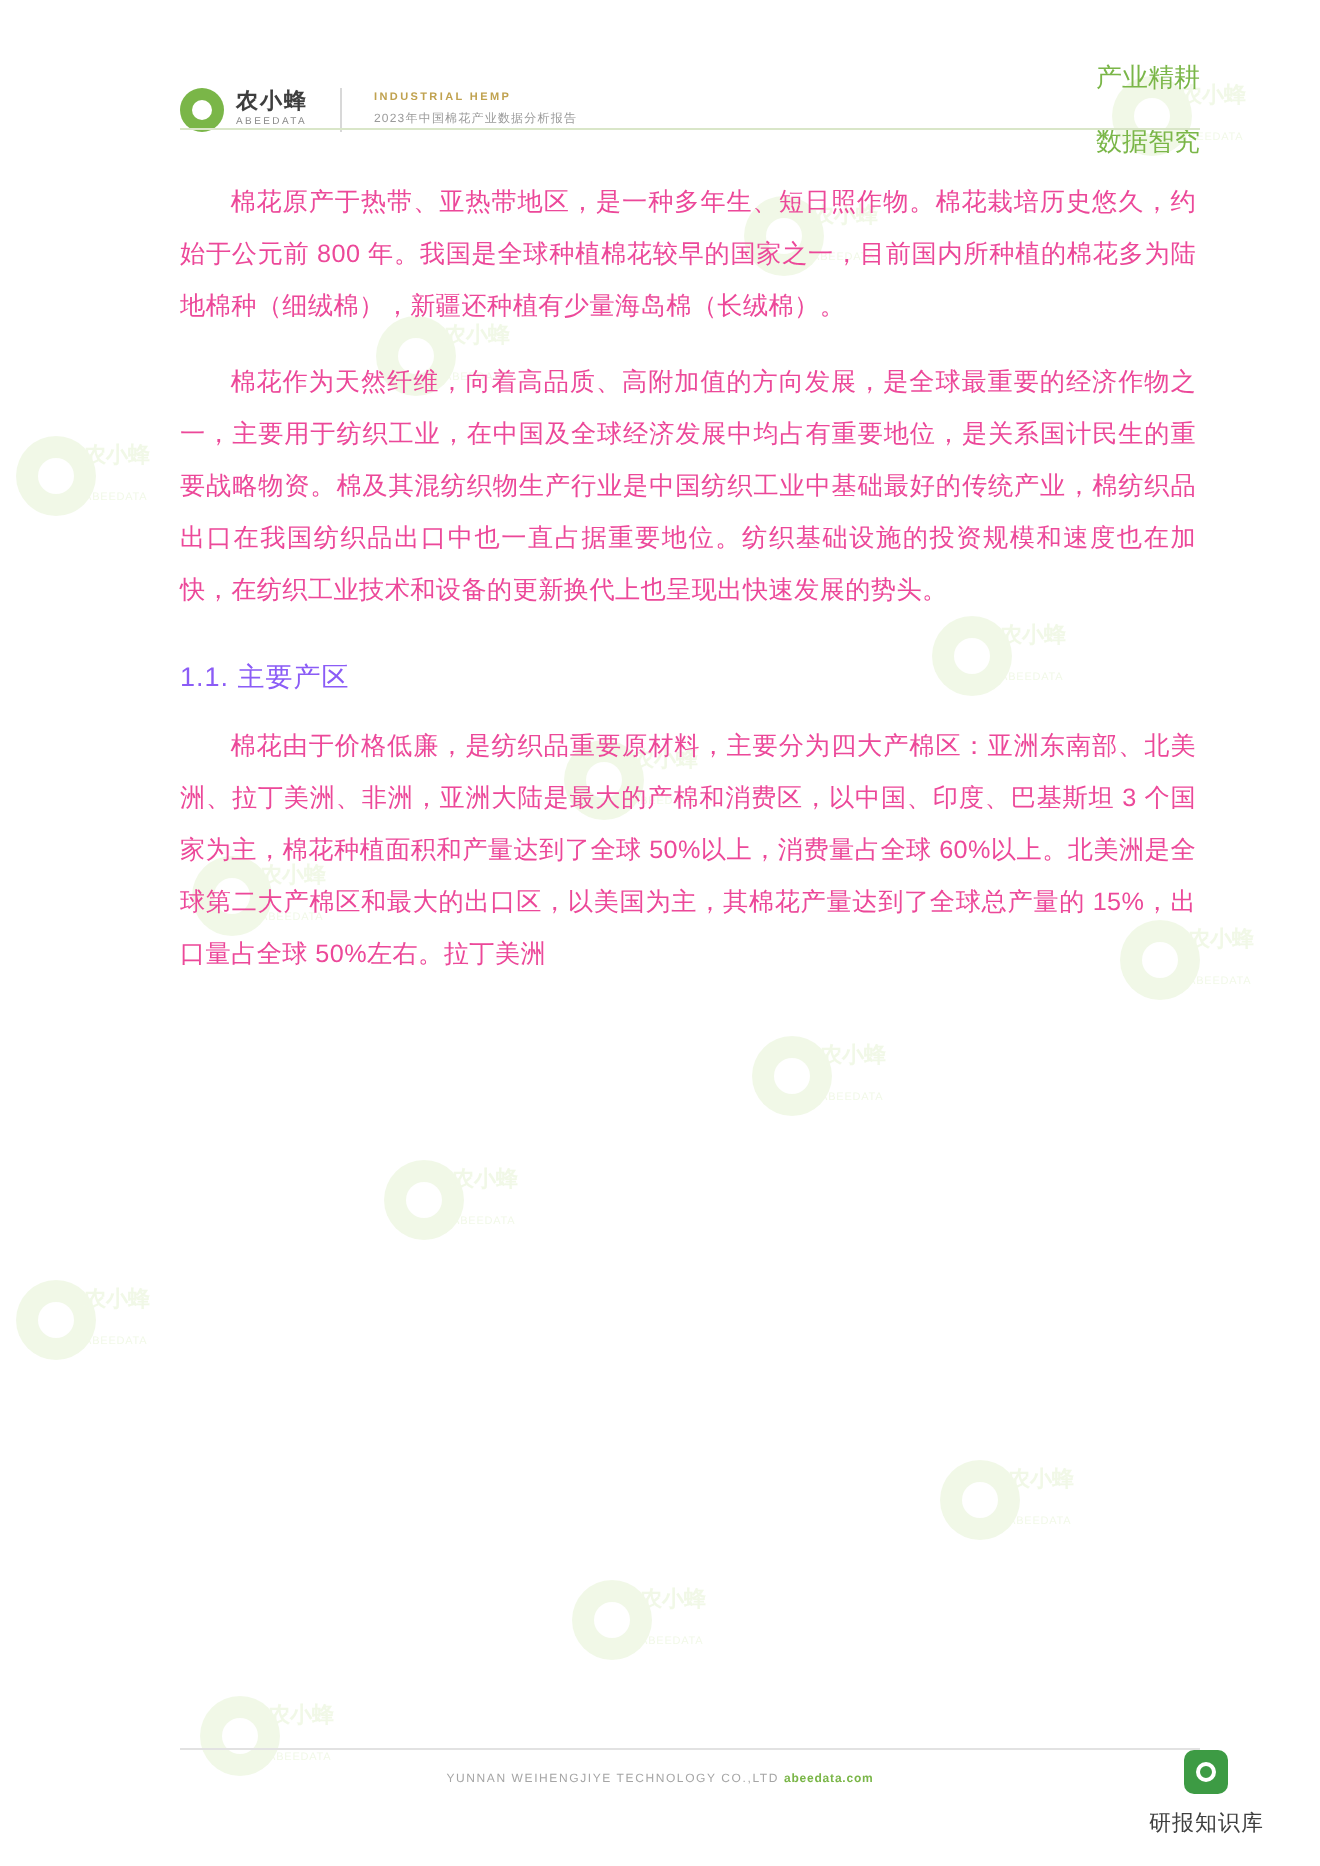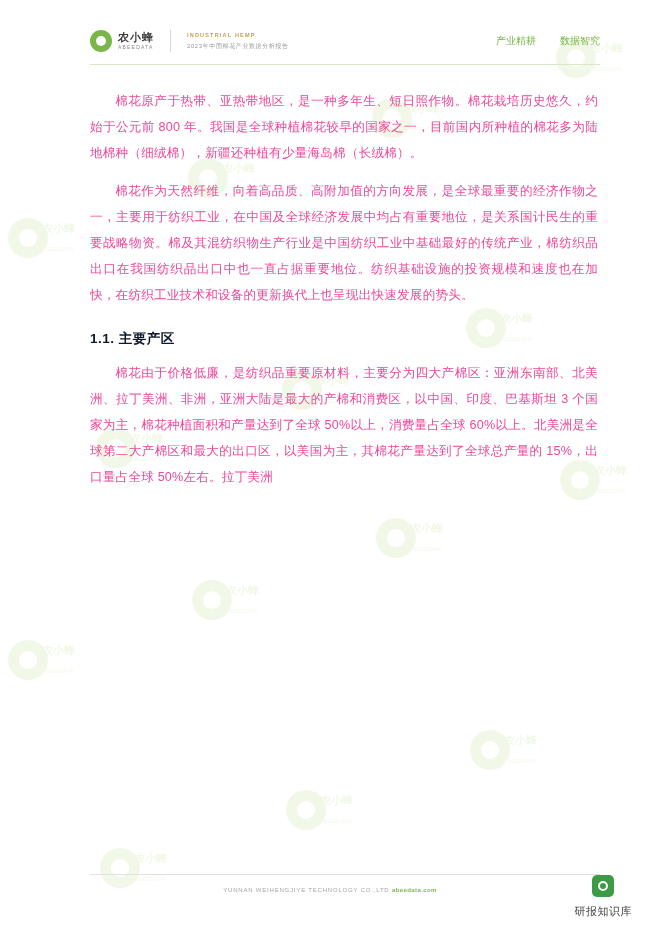--- a/index.html
+++ b/index.html
@@ -138,23 +138,24 @@
   }
   .header-sub .cn {
     font-size: 6px;
     color: #9a9a9a;
     letter-spacing: 0.6px;
     margin-top: 2px;
   }
   .header-nav {
     margin-left: auto;
     display: flex;
-    gap: 24px;
-    font-size: 10px;
+    gap: 14px;
+    font-size: 13px;
     color: #7ab648;
+    flex-direction: column;
   }
   .header-rule {
     position: absolute;
     left: 90px;
     right: 60px;
     top: 64px;
     height: 1px;
     background: #d9e6c8;
   }
 
@@ -185,22 +186,22 @@
   }
   h2.sec {
     font-size: 15px;
     color: #6aab3c;
     font-weight: bold;
     margin: 28px 0 18px 0;
     letter-spacing: 0.5px;
   }
   h3.subsec {
     font-size: 13.5px;
-    color: #0f172a;
-    font-weight: bold;
+    color: #8b5cf6;
+    font-weight: normal;
     margin: 22px 0 12px 0;
     letter-spacing: 0.5px;
   }
 
   
   .footer {
     position: absolute;
     left: 0; right: 0;
     bottom: 24px;
     z-index: 3;

